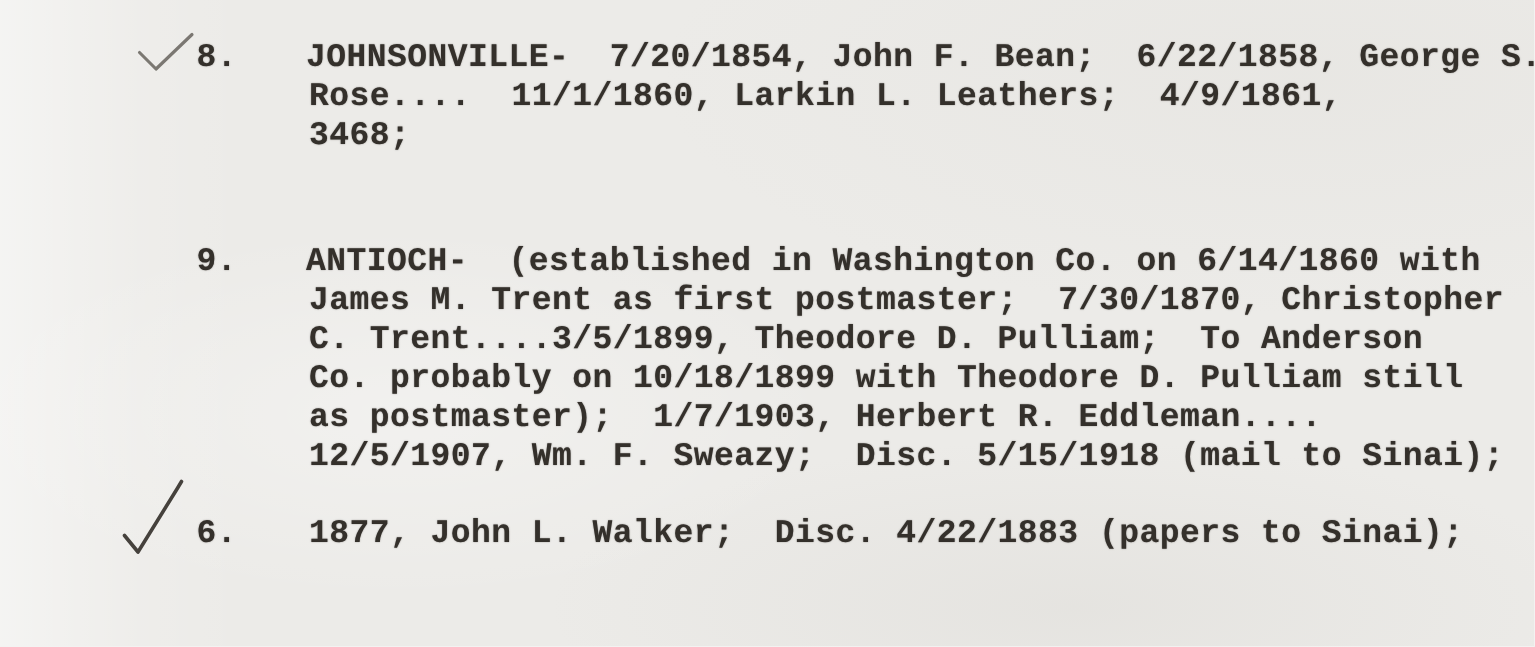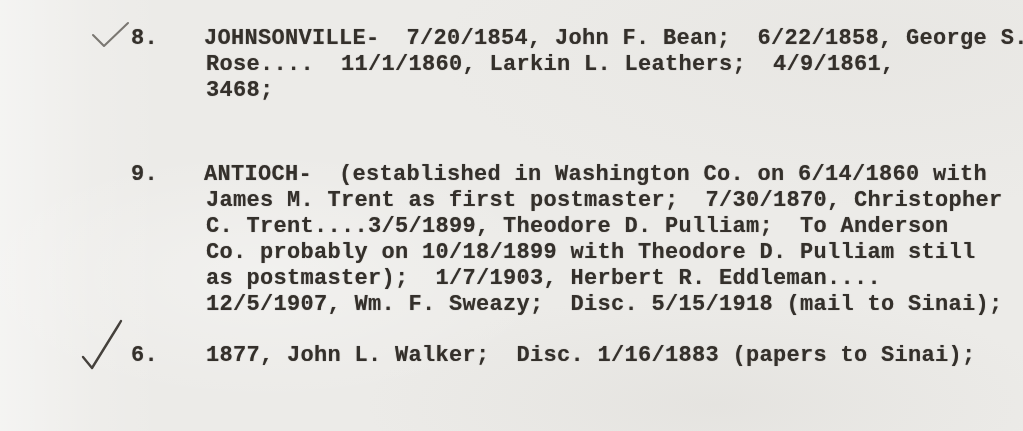--- a/index.html
+++ b/index.html
@@ -89,17 +89,17 @@
     </div>
   </div>
 
   <svg class="check check-10" width="48" height="60" viewBox="0 0 48 60">
     <path d="M5 39 L14 50 L40 8 L43 3" fill="none" stroke="#45413c" stroke-width="2.4" stroke-linecap="round" stroke-linejoin="round"></path>
   </svg>
 
   <div class="entry entry-10">
     <div class="num">6.</div>
     <div class="lines">
-      <div class="line cont">1877, John L. Walker;  Disc. 1/16/1883 (papers to Sinai);</div>
+      <div class="line cont">1877, John L. Walker;  Disc. 4/22/1883 (papers to Sinai);</div>
     </div>
   </div>
 
 </div>
 
 </body></html>

